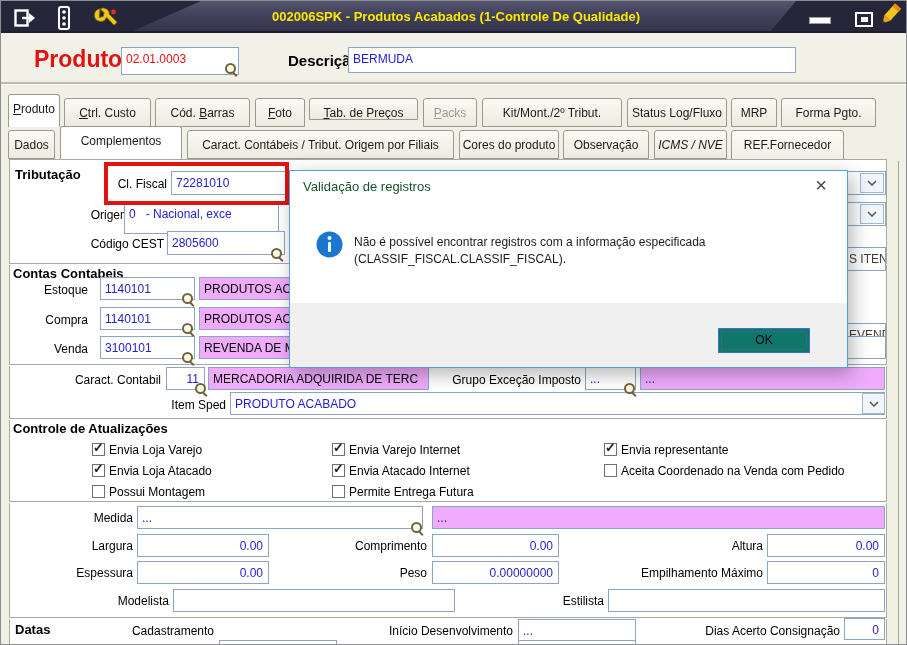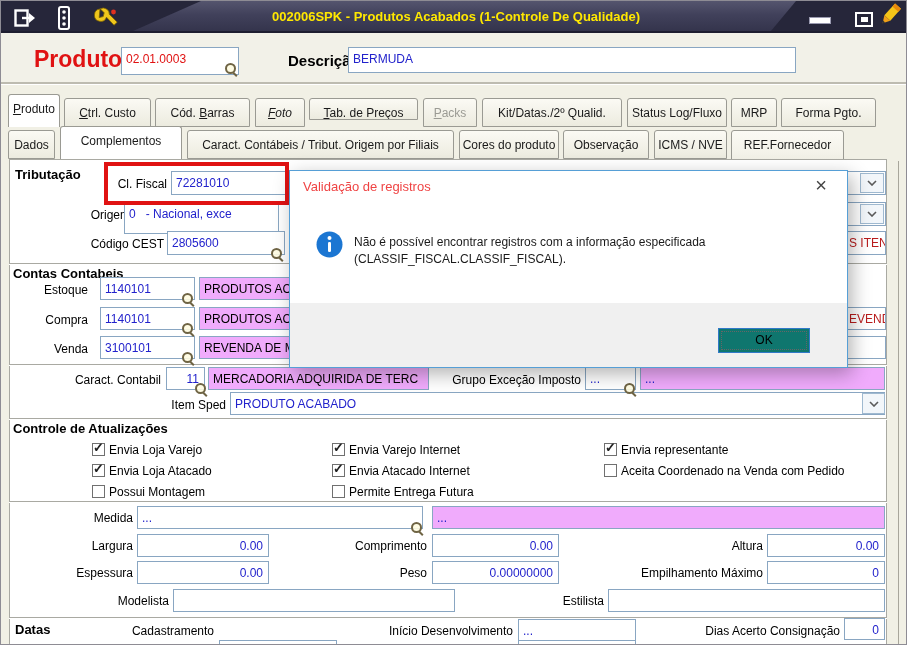--- a/index.html
+++ b/index.html
@@ -26,21 +26,21 @@
   .btn-max i{display:block;width:7px;height:5px;background:#fff;}
   
   .hdr-band{position:absolute;left:0;top:32px;width:907px;height:49px;background:#F2F1E8;}
   .groove{position:absolute;left:0;top:81px;width:907px;height:2px;background:#BDBBB0;border-bottom:1px solid #fff;}
   .produto-lbl{position:absolute;left:33px;top:45px;font-size:23px;font-weight:bold;color:var(--accent-red,#E01212);}
   .fld{position:absolute;background:#fff;border:1px solid #89A6C2;box-sizing:border-box;
     font-size:12px;color:var(--value-blue,#2222CC);padding:4px 3px 0 4px;white-space:pre;overflow:hidden;}
   .fld.ro{background:#f0abfc;color:#000;}
   .fld.num{text-align:right;padding-right:5px;}
   .fld.red{color:var(--accent-red,#E01212);}
-  .fld.blk{color:#b91c1c;}
+  .fld.blk{color:#404040;margin-top:16px;}
   .lbl{position:absolute;text-align:right;white-space:nowrap;font-size:12px;color:#000;}
   .sect{position:absolute;font-weight:bold;font-size:13px;color:#000;white-space:nowrap;}
   .desc-lbl{position:absolute;font-weight:bold;font-size:15px;color:#000;}
   
   .mag{position:absolute;width:13px;height:13px;z-index:6;cursor:pointer;}
   .mag::before{content:"";position:absolute;left:0;top:0;width:7px;height:7px;border:2px solid #6f6444;border-radius:50%;background:rgba(255,252,225,.9);}
   .mag::after{content:"";position:absolute;left:9px;top:9px;width:5px;height:2px;background:#6f6444;transform:rotate(45deg);transform-origin:0 0;}
   
   .combo-inner{position:absolute;right:1px;top:1px;bottom:1px;width:22px;background:#F2F6FA;
     border:1px solid #9FB9D0;display:flex;align-items:center;justify-content:center;cursor:pointer;}
@@ -59,21 +59,21 @@
   
   .cb{position:absolute;display:flex;align-items:flex-start;cursor:pointer;}
   .cb-box{position:relative;width:13px;height:13px;background:#fff;border:1px solid #707070;box-sizing:border-box;flex:none;}
   .cb-box .chk{position:absolute;left:0px;top:-4px;font-size:13px;font-weight:bold;color:#222;}
   .cb-lbl{margin-left:4px;font-size:12px;white-space:nowrap;}
   
   .red-rect{position:absolute;left:103px;top:161px;width:185px;height:43px;border:4px solid var(--accent-red,#E01212);box-sizing:border-box;z-index:50;}
   
   .dialog{position:absolute;left:288px;top:169px;width:559px;height:198px;background:#fff;
     border:1px solid #569FD6;box-sizing:border-box;z-index:100;box-shadow:4px 6px 18px rgba(0,0,0,.30);}
-  .dlg-title{position:absolute;left:13px;top:8px;font-size:13px;color:#ef4444;}
+  .dlg-title{position:absolute;left:13px;top:8px;font-size:13px;color:#14532d;}
   .dlg-close{position:absolute;right:12px;top:2px;width:28px;height:24px;text-align:center;
     font-size:20px;color:#444;line-height:24px;cursor:pointer;}
   .dlg-footer{position:absolute;left:0;right:0;bottom:0;height:64px;background:#F0F0F0;}
   .dlg-msg{position:absolute;left:64px;font-size:12px;color:#1a1a1a;white-space:nowrap;}
   .ok-btn{position:absolute;left:428px;top:92px;width:92px;height:25px;background:#0f766e;
     border:1px solid #3079C8;box-sizing:border-box;font-size:12px;text-align:center;line-height:23px;
     outline:1px dotted #666;outline-offset:-4px;cursor:pointer;}
   .chev svg{display:block;}
 </style>
 </head>
@@ -127,35 +127,35 @@
   <div class="fld red" style="left:120px;top:46px;width:118px;height:28px">02.01.0003</div>
   <span class="mag" style="left:224px;top:62px"></span>
   <div class="desc-lbl" style="left:287px;top:51px">Descrição</div>
   <div class="fld" style="left:347px;top:46px;width:448px;height:26px">BERMUDA</div>
   <div class="groove"></div>
 
   <div id="tabs-main">
       <div class="tab active" style="left: 7px; top: 93px; width: 52px; height: 33px;"><u>P</u>roduto</div>
       <div class="tab" style="left: 63px; top: 97px; width: 87px; height: 29px;"><u>C</u>trl. Custo</div>
       <div class="tab" style="left: 154px; top: 97px; width: 95px; height: 29px;">Cód. <u>B</u>arras</div>
-      <div class="tab" style="left: 254px; top: 97px; width: 50px; height: 29px; font-style: italic;"><u>F</u>oto</div>
+      <div class="tab" style="left: 254px; top: 97px; width: 50px; height: 29px;"><u>F</u>oto</div>
       <div class="tab" style="left: 308px; top: 97px; width: 109px; height: 22px;"><u>T</u>ab. de Preços</div>
       <div class="tab disabled" style="left: 422px; top: 97px; width: 54px; height: 29px;"><u>P</u>acks</div>
-      <div class="tab" style="left: 481px; top: 97px; width: 140px; height: 29px;">Kit/Datas./2º Qualid.</div>
+      <div class="tab" style="left: 481px; top: 97px; width: 140px; height: 29px;">Kit/Mont./2º Tribut.</div>
       <div class="tab" style="left: 626px; top: 97px; width: 100px; height: 29px;">Status Log/Fluxo</div>
       <div class="tab" style="left: 730px; top: 97px; width: 46px; height: 29px;">MRP</div>
       <div class="tab" style="left: 780px; top: 97px; width: 95px; height: 29px;">Forma Pgto.</div>
     </div>
   <div id="tabs-sub">
       <div class="tab" style="left: 7px; top: 129px; width: 47px; height: 29px;">Dados</div>
       <div class="tab active" style="left: 59px; top: 125px; width: 122px; height: 33px;">Complementos</div>
       <div class="tab" style="left: 186px; top: 129px; width: 267px; height: 29px;">Caract. Contábeis / Tribut. Origem por Filiais</div>
       <div class="tab" style="left: 458px; top: 129px; width: 100px; height: 29px;">Cores do produto</div>
       <div class="tab" style="left: 562px; top: 129px; width: 86px; height: 29px;">Observação</div>
-      <div class="tab" style="left: 653px; top: 129px; width: 73px; height: 29px;">ICMS / NVE</div>
+      <div class="tab" style="left: 653px; top: 129px; width: 73px; height: 29px; font-style: italic;">ICMS / NVE</div>
       <div class="tab" style="left: 730px; top: 129px; width: 113px; height: 45px;">REF.Fornecedor</div>
     </div>
 
   <div class="content-box"></div>
   <div class="hr" style="top:262px"></div>
   <div class="hr" style="top:363px"></div>
   <div class="hr" style="top:417px"></div>
   <div class="hr" style="top:500px"></div>
   <div class="hr" style="top:616px"></div>
   <div class="vline" style="left:897px"></div>

